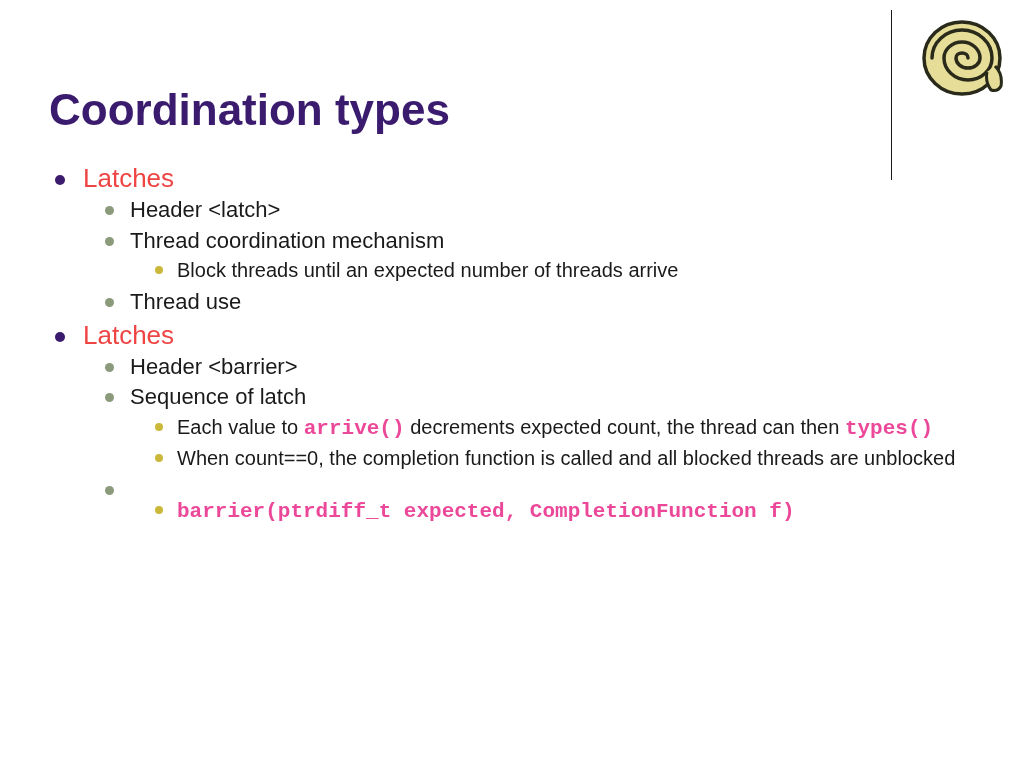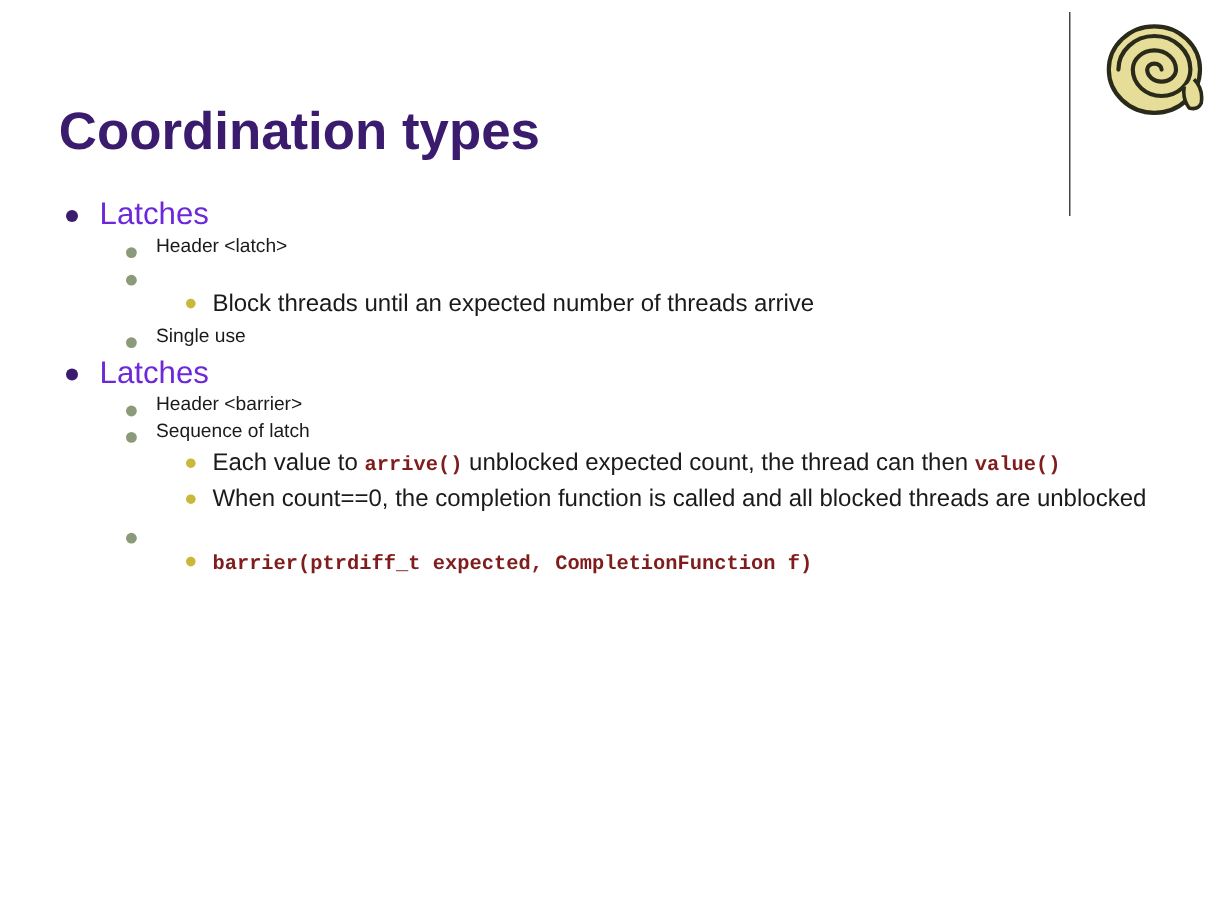--- a/index.html
+++ b/index.html
@@ -47,54 +47,54 @@
       align-items: flex-start;
       gap: 18px;
       padding-left: 6px;
     }
     ul.lvl1 > li > .bullet-row > .dot {
       width: 10px; height: 10px; border-radius: 50%;
       background: #3a1b6e;
       margin-top: 12px; flex-shrink: 0;
     }
     ul.lvl1 > li > .bullet-row > .txt {
-      font-size: 26px; color: #6d28d9;
+      font-size: 26px; color: #ef4444;
     }
     ul.lvl2 { margin-left: 56px; margin-top: 2px; }
     ul.lvl2 > li { margin-bottom: 2px; }
     ul.lvl2 > li > .bullet-row {
       display: flex; align-items: flex-start; gap: 16px;
     }
     ul.lvl2 > li > .bullet-row > .dot {
       width: 9px; height: 9px; border-radius: 50%;
       background: #8a9a7a;
       margin-top: 10px; flex-shrink: 0;
     }
     ul.lvl2 > li > .bullet-row > .txt {
-      font-size: 16px; color: #1a1a1a; line-height: 1.3;
+      font-size: 22px; color: #1a1a1a; line-height: 1.3;
     }
     ul.lvl3 { margin-left: 50px; margin-top: 2px; margin-bottom: 4px; }
     ul.lvl3 > li { margin-bottom: 2px; text-align: right; }
     ul.lvl3 > li > .bullet-row {
       display: flex; align-items: flex-start; gap: 14px;
     }
     ul.lvl3 > li > .bullet-row > .dot {
       width: 8px; height: 8px; border-radius: 50%;
       background: #c9b83a;
       margin-top: 9px; flex-shrink: 0;
     }
     ul.lvl3 > li > .bullet-row > .txt {
       font-size: 20px; color: #1a1a1a; line-height: 1.35;
       max-width: 790px;
     }
     .code {
       font-family: "Courier New", Courier, monospace;
       font-weight: bold;
-      color: #7f1d1d;
-      font-size: 17px;
+      color: #ec4899;
+      font-size: 21px;
     }
   </style>
 </head>
 <body>
 
 <div class="slide">
   <div class="top-divider"></div>
   <div class="snail-icon">
     <svg width="95" height="88" viewBox="0 0 95 88">
       <ellipse cx="53" cy="46" rx="38" ry="36" fill="#e6dd99" stroke="#2a2a1a" stroke-width="3.5"></ellipse>
@@ -115,34 +115,35 @@
       <ul class="lvl2">
         <li>
             <div class="bullet-row">
               <span class="dot"></span>
               <span class="txt">Header &lt;latch&gt;</span>
             </div>
           </li>
         <li>
           <div class="bullet-row">
               <span class="dot"></span>
+              <span class="txt">Thread coordination mechanism</span>
             </div>
           <ul class="lvl3">
             <li>
                 <div class="bullet-row">
                   <span class="dot"></span>
                   <span class="txt">Block threads until an expected number of threads arrive</span>
                 </div>
               </li>
           </ul>
         </li>
         <li>
             <div class="bullet-row">
               <span class="dot"></span>
-              <span class="txt">Single use</span>
+              <span class="txt">Thread use</span>
             </div>
           </li>
       </ul>
     </li>
 
     <li>
       <div class="bullet-row">
         <span class="dot"></span>
         <span class="txt">Latches</span>
       </div>
@@ -155,21 +156,21 @@
           </li>
         <li>
           <div class="bullet-row">
               <span class="dot"></span>
               <span class="txt">Sequence of latch</span>
             </div>
           <ul class="lvl3">
             <li>
                 <div class="bullet-row">
                   <span class="dot"></span>
-                  <span class="txt"><span>Each value to </span><span class="code">arrive()</span><span> unblocked expected count, the thread can then </span><span class="code">value()</span></span>
+                  <span class="txt"><span>Each value to </span><span class="code">arrive()</span><span> decrements expected count, the thread can then </span><span class="code">types()</span></span>
                 </div>
               </li>
             <li>
                 <div class="bullet-row">
                   <span class="dot"></span>
                   <span class="txt">When count==0, the completion function is called and all blocked threads are unblocked</span>
                 </div>
               </li>
           </ul>
         </li>

